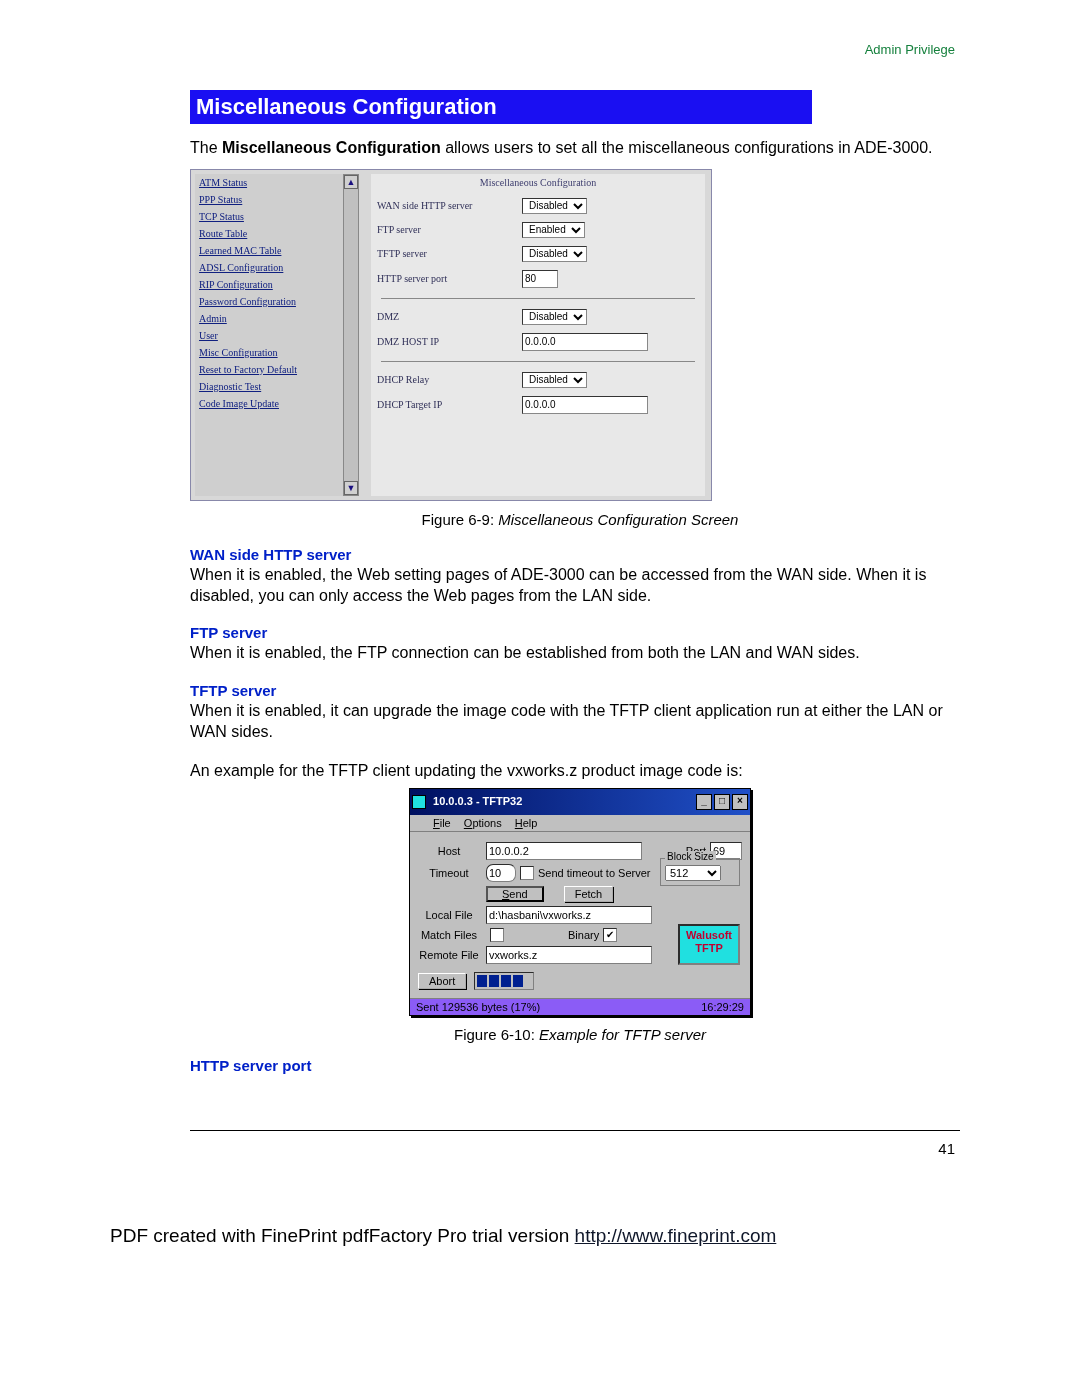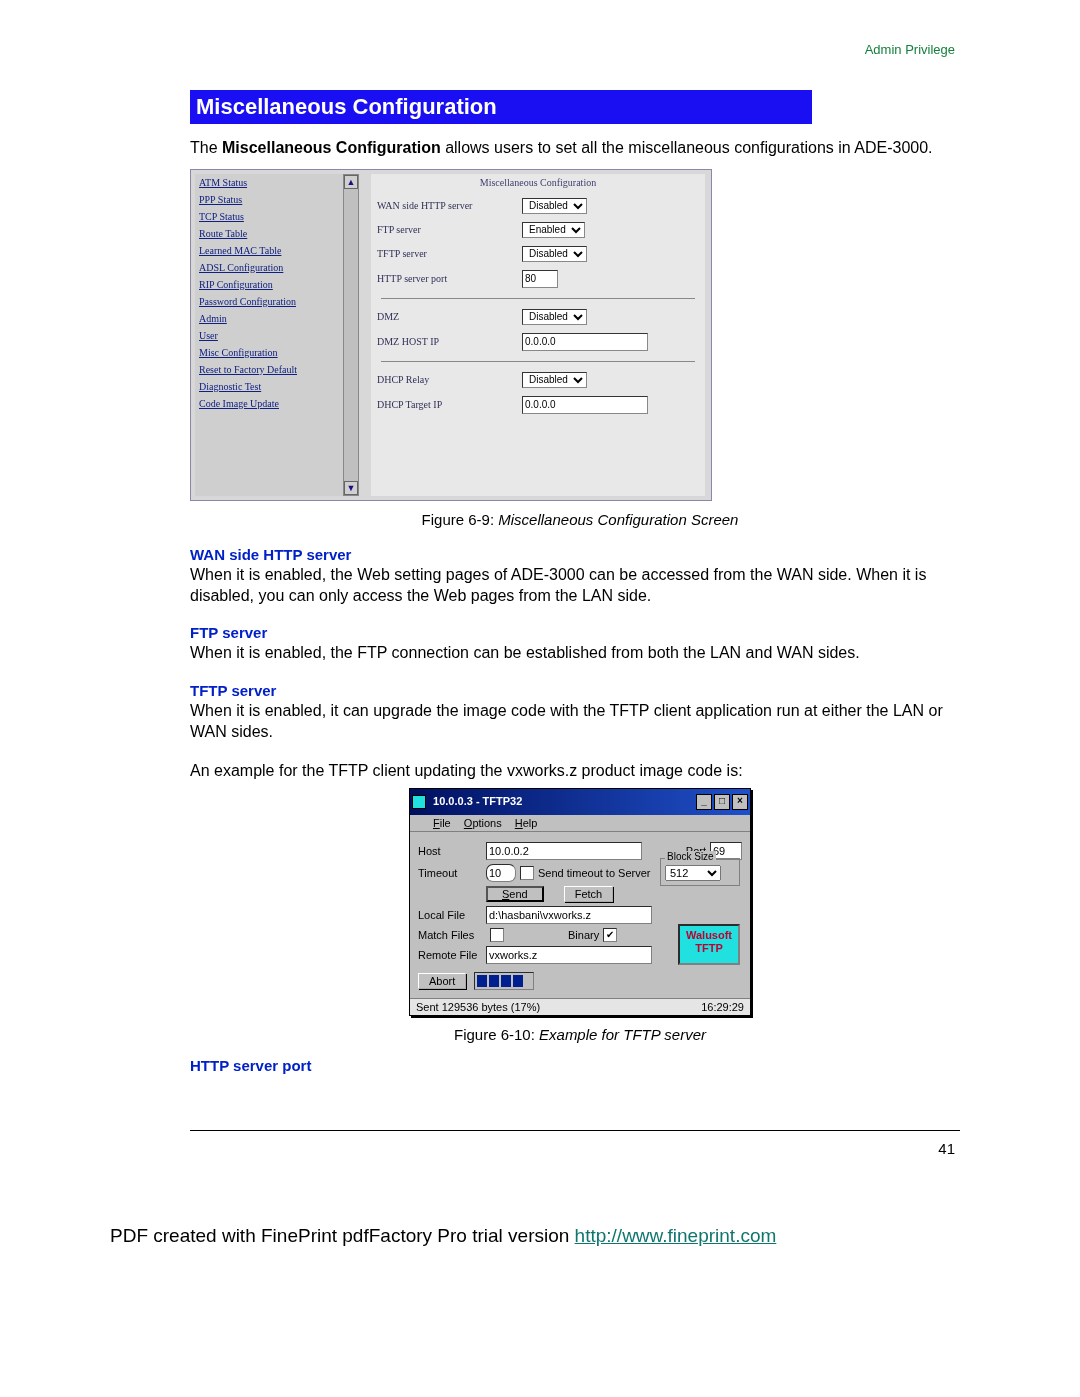--- a/index.html
+++ b/index.html
@@ -111,21 +111,21 @@
     padding: 0 2px; font-weight: bold; font-size: 11px;
     justify-content: space-between;
   }
   .fig610 .titlebar .tb-right { display: flex; gap: 2px; }
   .fig610 .tb-btn { width: 14px; height: 14px; background: #c0c0c0; border: 1px solid #000; font-size: 10px; text-align: center; line-height: 12px; color: #000; }
   .fig610 .menubar { background: #c0c0c0; padding: 2px 23px; border-bottom: 1px solid #808080; }
   .fig610 .menubar span { margin-right: 10px; }
   .fig610 .menubar u { text-decoration: underline; }
   .fig610 .body { padding: 6px 8px 4px 8px; position: relative; }
   .fig610 .r { display: flex; align-items: center; margin: 4px 0; }
-  .fig610 .r .l { width: 62px; text-align: left; padding-right: 6px; }
+  .fig610 .r .l { width: 62px; text-align: center; padding-right: 6px; }
   .fig610 input.win {
     background: #fff; border: 1px inset #808080; height: 16px; font-size: 11px;
     padding: 0 2px;
   }
   .fig610 .btnwin {
     background: #c0c0c0; border: 1px outset #fff; padding: 1px 10px; font-size: 11px;
     box-shadow: 1px 1px 0 #000;
   }
   .fig610 .btndef { border: 2px outset #000; background: #c0c0c0; padding: 0 14px; font-size: 11px; }
   .fig610 .chk { width: 12px; height: 12px; border: 1px inset #808080; background: #fff; display: inline-block; margin: 0 4px; font-size: 10px; text-align: center; line-height: 11px; }
@@ -139,34 +139,34 @@
     text-align: center; font-size: 11px; line-height: 13px; padding-top: 3px;
   }
   .fig610 .progress {
     display: inline-block; width: 58px; height: 16px; border: 1px inset #808080; background: #c0c0c0;
     position: relative; vertical-align: middle;
   }
   .fig610 .progress .blocks { position: absolute; left: 2px; top: 2px; bottom: 2px; display: flex; gap: 2px; }
   .fig610 .progress .blocks i { width: 10px; background: #002090; }
   .fig610 .statusbar {
     border-top: 1px solid #808080; display: flex; justify-content: space-between;
-    padding: 2px 6px; font-size: 11px; background: #e5e5e5; text-align: right;
+    padding: 2px 6px; font-size: 11px; background: #8b5cf6; text-align: right;
   }
 
   .hr-bottom {
     position: absolute; left: 190px; right: 120px; top: 1130px;
     border-top: 1px solid #000;
   }
   .pagenum {
     position: absolute; right: 125px; top: 1140px; font-size: 15px;
   }
   .pdfline {
     position: absolute; left: 110px; bottom: 150px; font-size: 19px;
   }
-  .pdfline a { color: #0f766e; text-decoration: underline; }
+  .pdfline a { color: #0f172a; text-decoration: underline; }
 </style>
 </head>
 <body>
 
 <div class="page">
 
   <div class="top-right">Admin Privilege</div>
 
   <div class="blue-heading">Miscellaneous Configuration</div>
 

